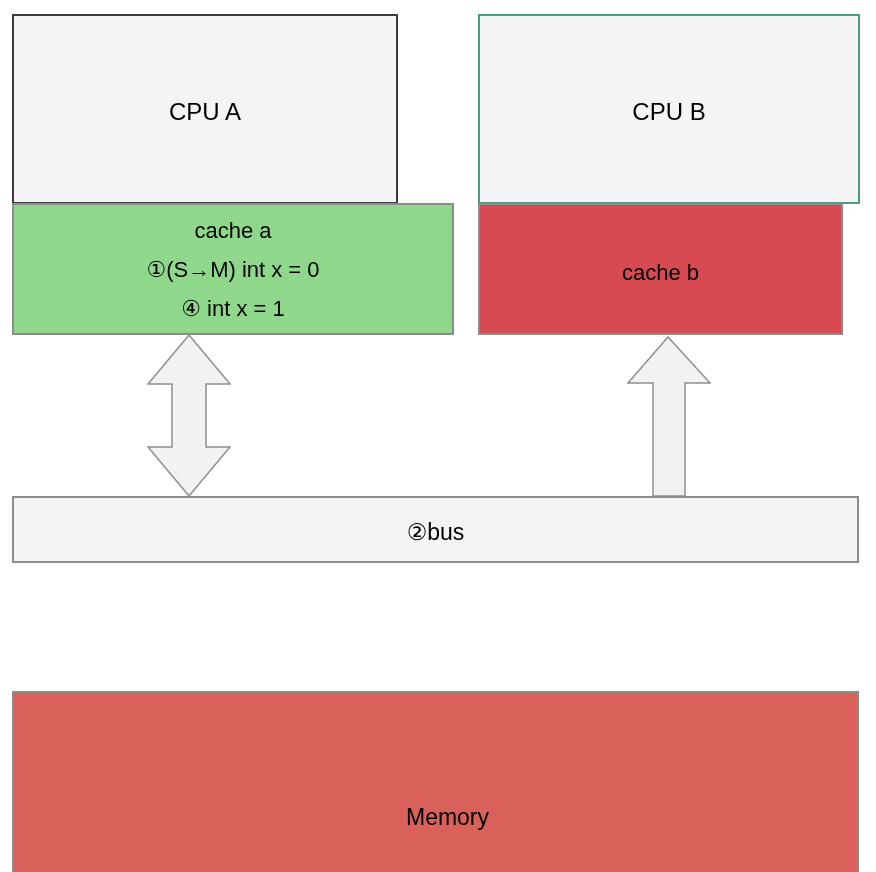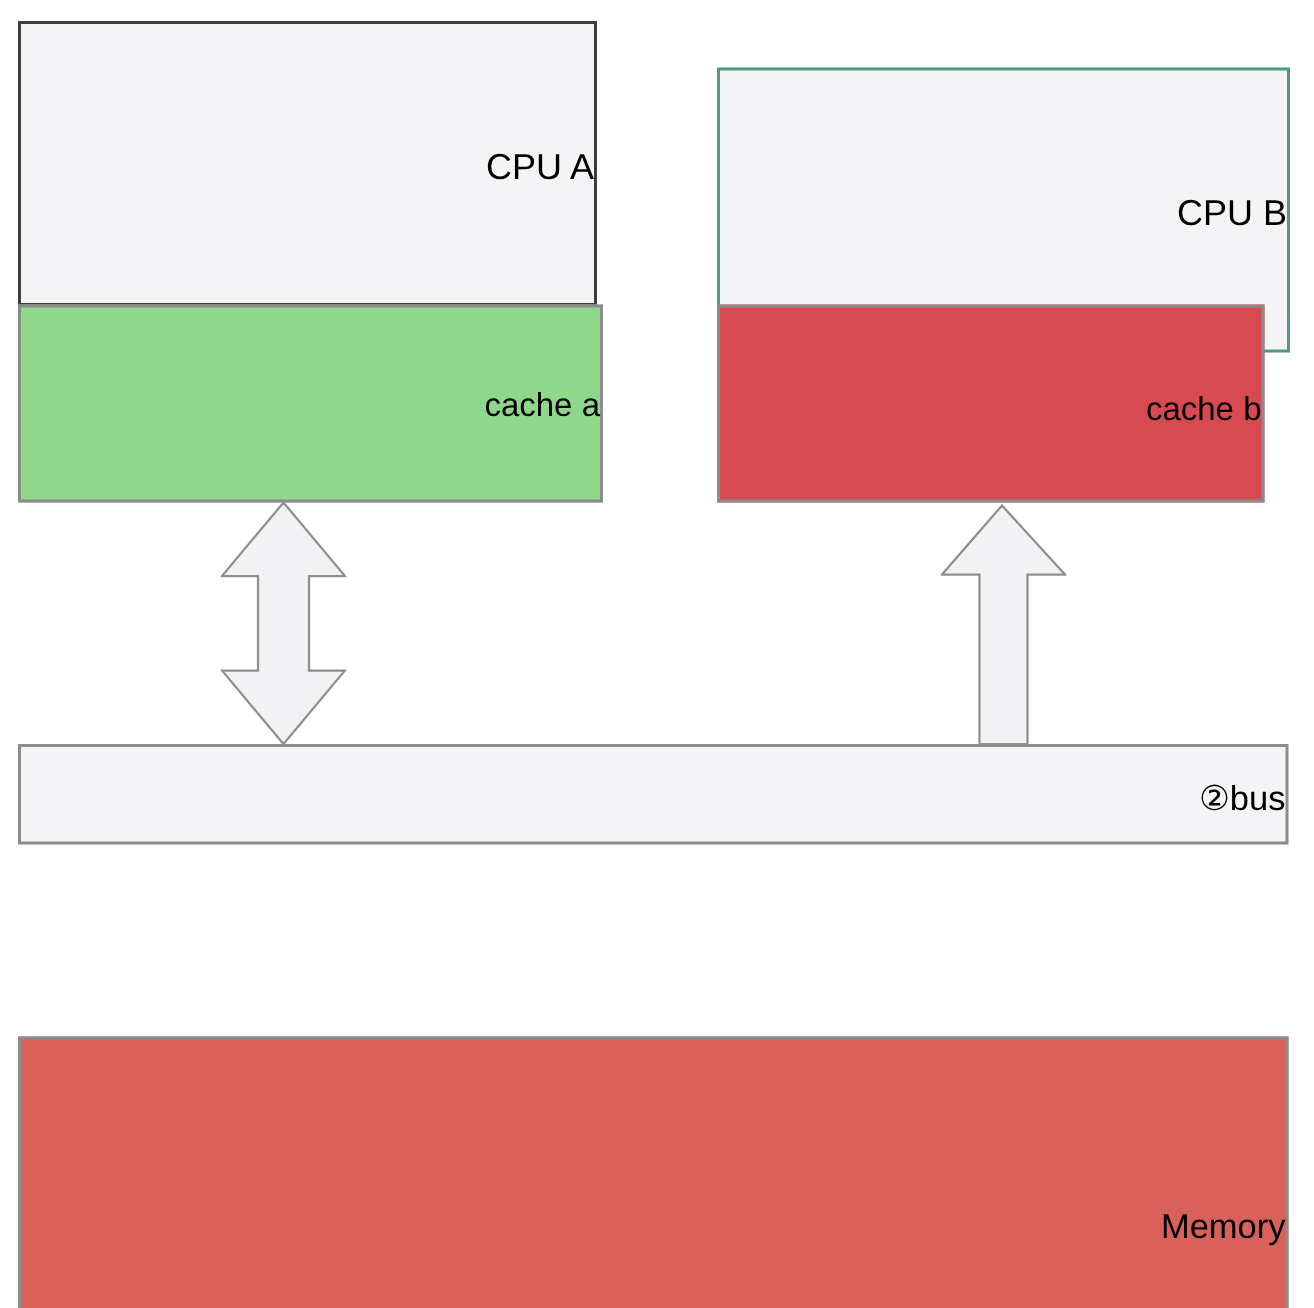--- a/index.html
+++ b/index.html
@@ -9,45 +9,44 @@
     width: 876px;
     height: 872px;
     background: #ffffff;
     overflow: hidden;
   }
   .box {
     position: absolute;
     box-sizing: border-box;
     display: flex;
     flex-direction: column;
-    align-items: flex-end;
+    align-items: center;
     justify-content: center;
     text-align: center;
   }
   .cpu {
     background: var(--cpu-fill, #f4f3f5);
     font-size: 24px;
     padding-top: 5px;
   }
   #cpu-a {
     left: 12px; top: 14px; width: 386px; height: 190px;
     border: 2px solid var(--cpu-a-border, #3d3d3d);
   }
   #cpu-b {
     left: 478px; top: 14px; width: 382px; height: 190px;
     border: 2px solid var(--cpu-b-border, #4f9b80);
-    margin-top: 31px;
   }
   .cache {
     font-size: 22px;
     line-height: 39px;
     border: 2px solid var(--box-border, #8c8c8c);
   }
   #cache-a {
-    left: 12px; top: 203px; width: 390px; height: 132px;
+    left: 12px; top: 203px; width: 442px; height: 132px;
     background: var(--cache-a-fill, #8fd88b);
     padding-top: 1px;
   }
   #cache-b {
     left: 478px; top: 203px; width: 365px; height: 132px;
     background: var(--cache-b-fill, #d74a52);
     padding-top: 6px;
   }
   #bus {
     left: 12px; top: 496px; width: 847px; height: 67px;
@@ -83,20 +82,22 @@
   <div class="box cpu" id="cpu-a">
     <span>CPU A</span>
   </div>
 
   <div class="box cpu" id="cpu-b">
     <span>CPU B</span>
   </div>
 
   <div class="box cache" id="cache-a">
     <span>cache a</span>
+    <span>①(S→M) int x = 0</span>
+    <span>④ int x = 1</span>
   </div>
 
   <div class="box cache" id="cache-b">
     <span>cache b</span>
   </div>
 
   <svg class="arrow-svg" id="arrow-left" width="84" height="163" viewBox="0 0 84 163" aria-hidden="true">
     <polygon points="42,1 1,50 25,50 25,113 1,113 42,162 83,113 59,113 59,50 83,50"></polygon>
   </svg>
 

